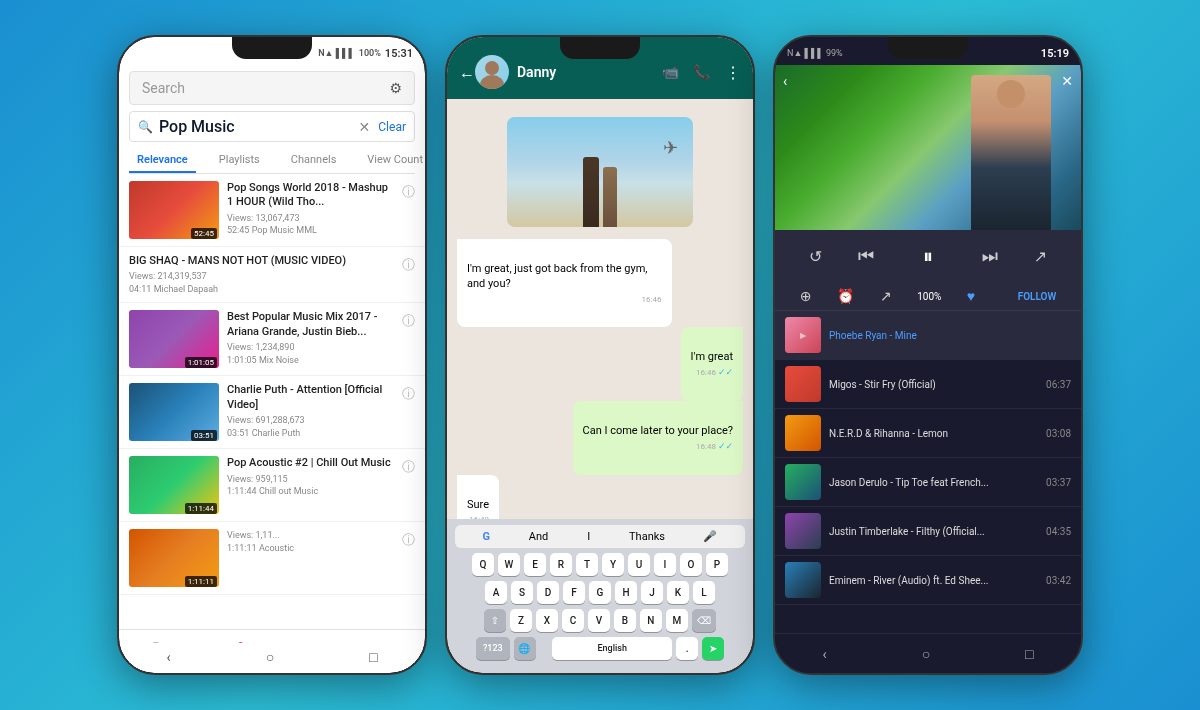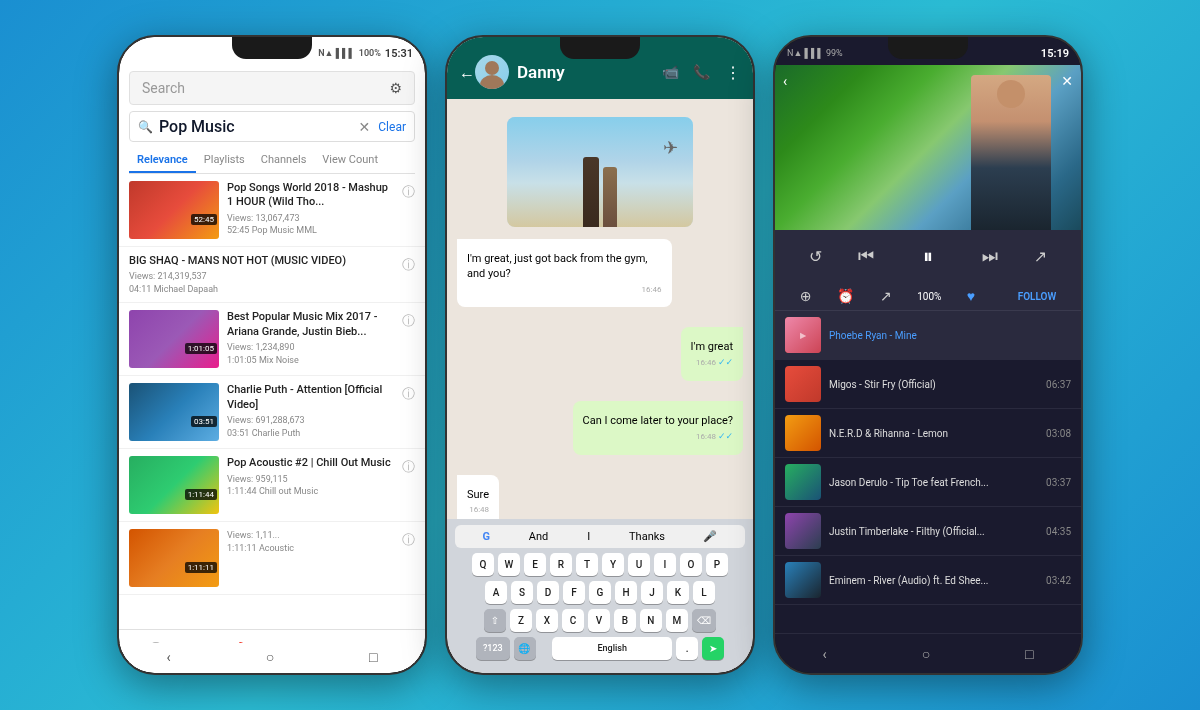--- a/index.html
+++ b/index.html
@@ -77,21 +77,21 @@
       border: 1px solid #ddd;
       border-radius: 4px;
       padding: 5px 8px;
     }
     .phone1-searchfield .search-icon-sm { color: #555; font-size: 12px; margin-right: 6px; }
     .phone1-searchfield .query { color: #0f172a; font-size: 16px; font-weight: 500; flex: 1; }
     .phone1-searchfield .clear-x { color: #888; font-size: 14px; margin-right: 8px; }
     .phone1-searchfield .clear-text { color: #1a73e8; font-size: 12px; }
     .phone1-tabs {
       display: flex;
-      gap: 0;
+      gap: 15px;
       border-bottom: 1px solid #e0e0e0;
       margin: 0 10px;
     }
     .phone1-tab {
       font-size: 11px;
       padding: 5px 8px;
       color: #888;
       cursor: pointer;
       white-space: nowrap;
     }
@@ -118,21 +118,21 @@
       overflow: hidden;
     }
     .thumb-bg1 { background: linear-gradient(135deg, #c0392b, #e74c3c, #f39c12); }
     .thumb-bg2 { background: linear-gradient(135deg, #2c3e50, #34495e, #7f8c8d); }
     .thumb-bg3 { background: linear-gradient(135deg, #8e44ad, #9b59b6, #e91e8c); }
     .thumb-bg4 { background: linear-gradient(135deg, #1a5276, #2980b9, #5dade2); }
     .thumb-bg5 { background: linear-gradient(135deg, #27ae60, #2ecc71, #f1c40f); }
     .thumb-bg6 { background: linear-gradient(135deg, #d35400, #e67e22, #f39c12); }
     .thumb-duration {
       position: absolute;
-      bottom: 14px; right: 2px;
+      bottom: 0; right: 2px;
       background: rgba(0,0,0,0.75);
       color: #fff;
       font-size: 8px;
       padding: 1px 3px;
       border-radius: 2px;
     }
     .video-info { flex: 1; min-width: 0; }
     .video-title { font-size: 11px; color: #222; font-weight: 500; line-height: 1.3; margin-bottom: 2px; }
     .video-meta { font-size: 9px; color: #888; line-height: 1.4; }
     .video-info-icon { color: #bbb; font-size: 13px; margin-top: 2px; }
@@ -168,39 +168,39 @@
     }
     .wa-back { color: #fff; font-size: 16px; }
     .wa-avatar {
       width: 34px; height: 34px;
       border-radius: 50%;
       background: linear-gradient(135deg, #a8d8ea, #87ceeb);
       flex-shrink: 0;
       overflow: hidden;
       display: flex; align-items: center; justify-content: center;
     }
-    .wa-name { color: #fff; font-size: 17px; font-weight: 600; flex: 1; }
+    .wa-name { color: #fff; font-size: 14px; font-weight: 600; flex: 1; }
     .wa-image-preview {
       width: calc(100% - 80px);
       height: 110px;
       margin: 10px auto 0;
       background: linear-gradient(135deg, #b8cce4 0%, #d4e8f0 50%, #c9dde8 100%);
       border-radius: 8px;
       display: block;
       position: relative;
       overflow: hidden;
     }
     .chat-area { padding: 8px 10px; overflow: hidden; }
     .chat-bubble {
       max-width: 75%;
-      padding: 12px 10px;
+      padding: 22px 10px;
       border-radius: 8px;
       font-size: 11px;
       line-height: 1.4;
-      margin-bottom: 20px;
+      margin-bottom: 0;
       position: relative;
     }
     .bubble-in {
       background: #fff;
       align-self: flex-start;
       border-radius: 0 8px 8px 8px;
     }
     .bubble-out {
       background: #dcf8c6;
       align-self: flex-end;

